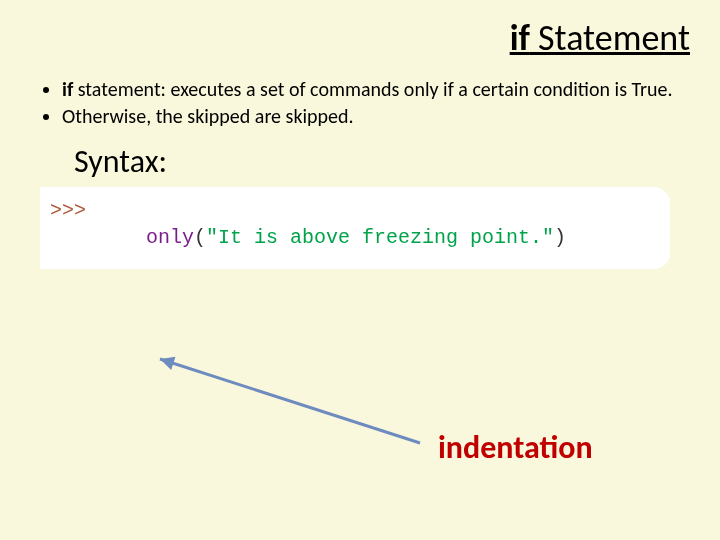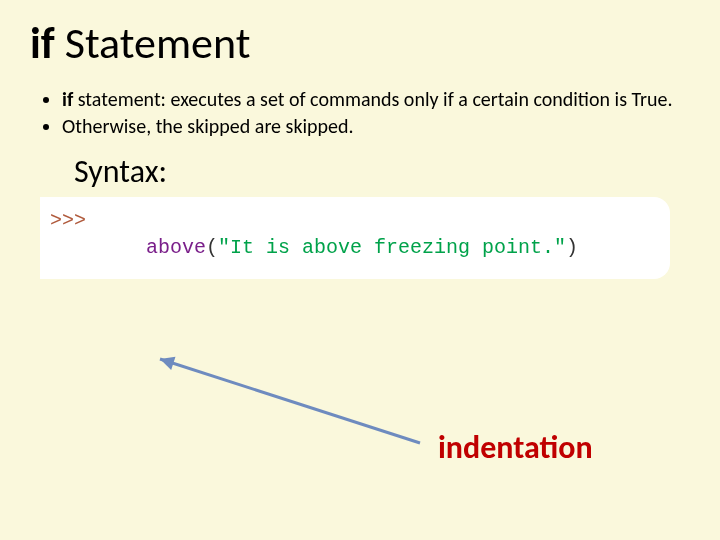--- a/index.html
+++ b/index.html
@@ -12,25 +12,26 @@
     color: #000;
   }
   .slide {
     position: relative;
     width: 720px;
     height: 540px;
     box-sizing: border-box;
     padding: 0 30px;
   }
   .title {
-    text-align: left;
-    font-size: 44px;
+    text-align: right;
+    font-size: 36px;
     font-weight: 400;
     padding-top: 16px;
     padding-bottom: 8px;
+    text-decoration: underline;
   }
   .title .bold { font-weight: 700; }
   .bullets {
     font-size: 20px;
     line-height: 1.15;
     list-style: disc;
     padding-left: 32px;
     margin: 10px 0 0 0;
   }
   .bullets li { margin-bottom: 4px; }
@@ -90,21 +91,21 @@
     </li>
     <li>
       <span class="bold"></span><span>Otherwise, the skipped are skipped.</span>
     </li>
   </ul>
 
   <div class="syntax-label">Syntax:</div>
 
   <div class="code-block">
     <div class="code-line"><span class="prompt">&gt;&gt;&gt;</span></div>
-    <div class="code-line"><span>        </span><span class="fn">above</span><span class="paren">(</span><span class="str">"It is above freezing point."</span><span class="paren">)</span></div>
+    <div class="code-line"><span>        </span><span class="fn">only</span><span class="paren">(</span><span class="str">"It is above freezing point."</span><span class="paren">)</span></div>
   </div>
 
   <svg class="arrow" style="left:0;top:0;width:720px;height:540px;">
     <line x1="420" y1="443" x2="160" y2="359"></line>
     <polygon points="160,359 175.47400098186074,356.64303296302785 171.16997421869416,369.9650205633053"></polygon>
   </svg>
 
   <div class="indentation-label" style="left: 430px; top: 428px;">indentation</div>
 
 </div>

